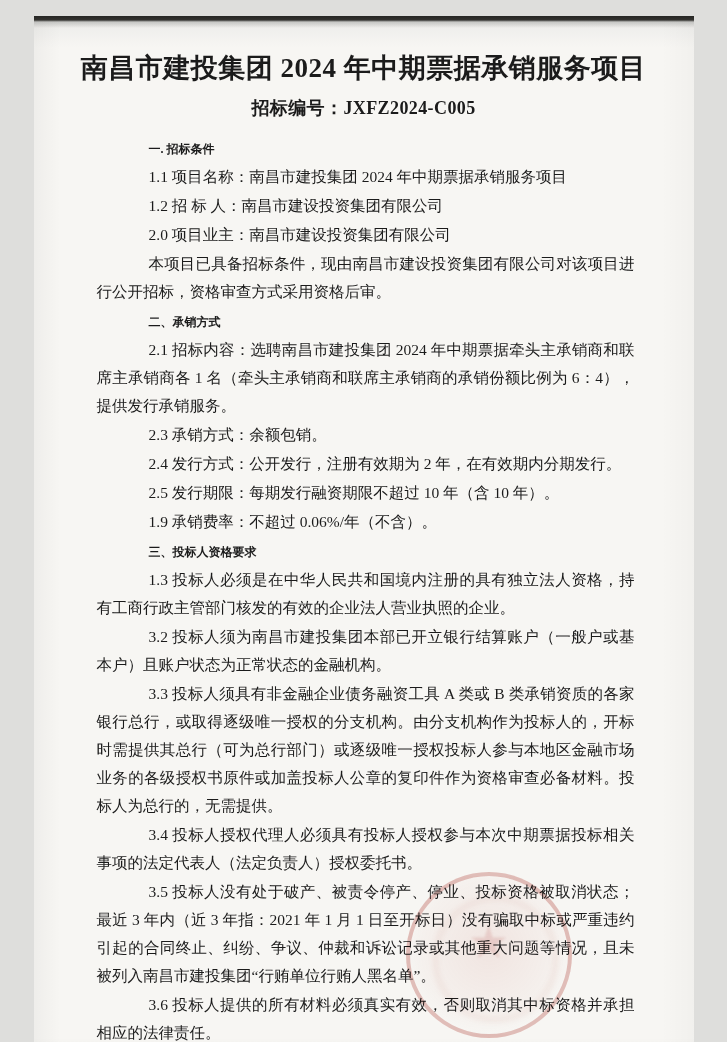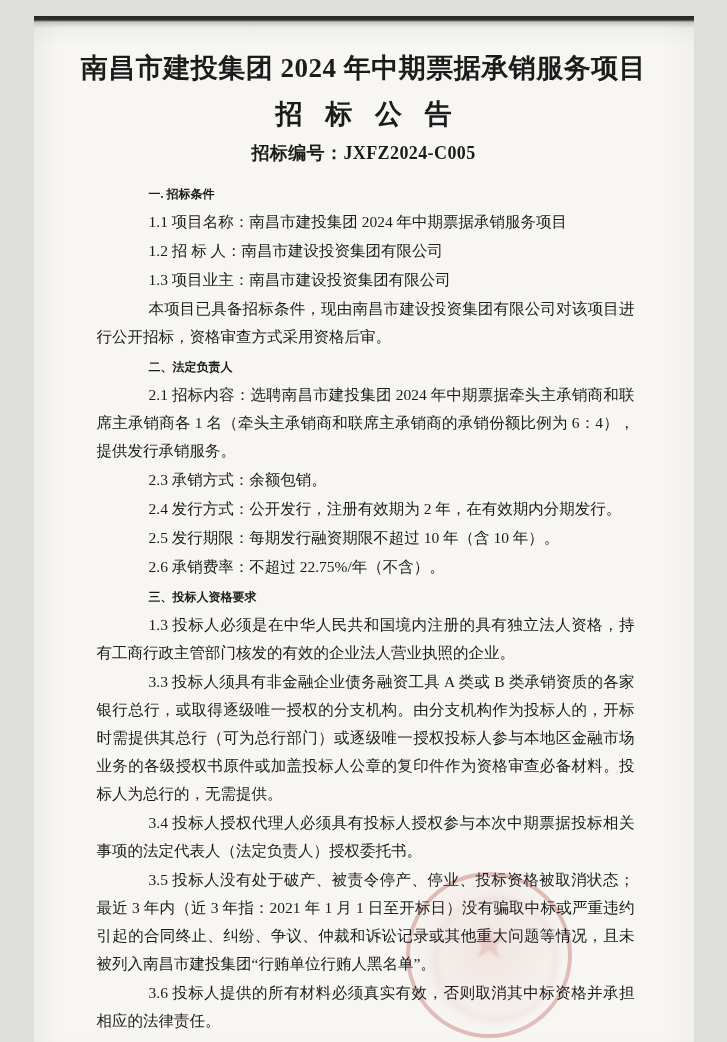--- a/index.html
+++ b/index.html
@@ -68,45 +68,45 @@
   }
 </style>
 </head>
 <body>
 
 <div class="page">
   <div class="scan-edge-top"></div>
 
   <header>
     <h1 class="doc-title">南昌市建投集团 2024 年中期票据承销服务项目</h1>
-    <h2 class="doc-subtitle">招 标 公 告</h2>
     <div class="bid-number">招标编号：JXFZ2024-C005</div>
   </header>
 
   <main>
     <section>
       <p class="heading">一. 招标条件</p>
       <p class="para">1.1 项目名称：南昌市建投集团 2024 年中期票据承销服务项目</p>
       <p class="para">1.2 招 标 人：南昌市建设投资集团有限公司</p>
-      <p class="para">1.3 项目业主：南昌市建设投资集团有限公司</p>
+      <p class="para">2.0 项目业主：南昌市建设投资集团有限公司</p>
       <p class="para">本项目已具备招标条件，现由南昌市建设投资集团有限公司对该项目进行公开招标，资格审查方式采用资格后审。</p>
     </section>
 
     <section>
-      <p class="heading">二、法定负责人</p>
+      <p class="heading">二、承销方式</p>
       <p class="para">2.1 招标内容：选聘南昌市建投集团 2024 年中期票据牵头主承销商和联席主承销商各 1 名（牵头主承销商和联席主承销商的承销份额比例为 6：4），提供发行承销服务。</p>
       <p class="para">2.3 承销方式：余额包销。</p>
       <p class="para">2.4 发行方式：公开发行，注册有效期为 2 年，在有效期内分期发行。</p>
       <p class="para">2.5 发行期限：每期发行融资期限不超过 10 年（含 10 年）。</p>
-      <p class="para">2.6 承销费率：不超过 22.75%/年（不含）。</p>
+      <p class="para">1.9 承销费率：不超过 0.06%/年（不含）。</p>
     </section>
 
     <section>
       <p class="heading">三、投标人资格要求</p>
       <p class="para">1.3 投标人必须是在中华人民共和国境内注册的具有独立法人资格，持有工商行政主管部门核发的有效的企业法人营业执照的企业。</p>
+      <p class="para">3.2 投标人须为南昌市建投集团本部已开立银行结算账户（一般户或基本户）且账户状态为正常状态的金融机构。</p>
       <p class="para">3.3 投标人须具有非金融企业债务融资工具 A 类或 B 类承销资质的各家银行总行，或取得逐级唯一授权的分支机构。由分支机构作为投标人的，开标时需提供其总行（可为总行部门）或逐级唯一授权投标人参与本地区金融市场业务的各级授权书原件或加盖投标人公章的复印件作为资格审查必备材料。投标人为总行的，无需提供。</p>
       <p class="para">3.4 投标人授权代理人必须具有投标人授权参与本次中期票据投标相关事项的法定代表人（法定负责人）授权委托书。</p>
       <p class="para">3.5 投标人没有处于破产、被责令停产、停业、投标资格被取消状态；最近 3 年内（近 3 年指：2021 年 1 月 1 日至开标日）没有骗取中标或严重违约引起的合同终止、纠纷、争议、仲裁和诉讼记录或其他重大问题等情况，且未被列入南昌市建投集团“行贿单位行贿人黑名单”。</p>
       <p class="para">3.6 投标人提供的所有材料必须真实有效，否则取消其中标资格并承担相应的法律责任。</p>
     </section>
   </main>
 
   <div class="seal">
     <span class="seal-star">★</span>
     <span class="seal-arc-smudge"></span>

